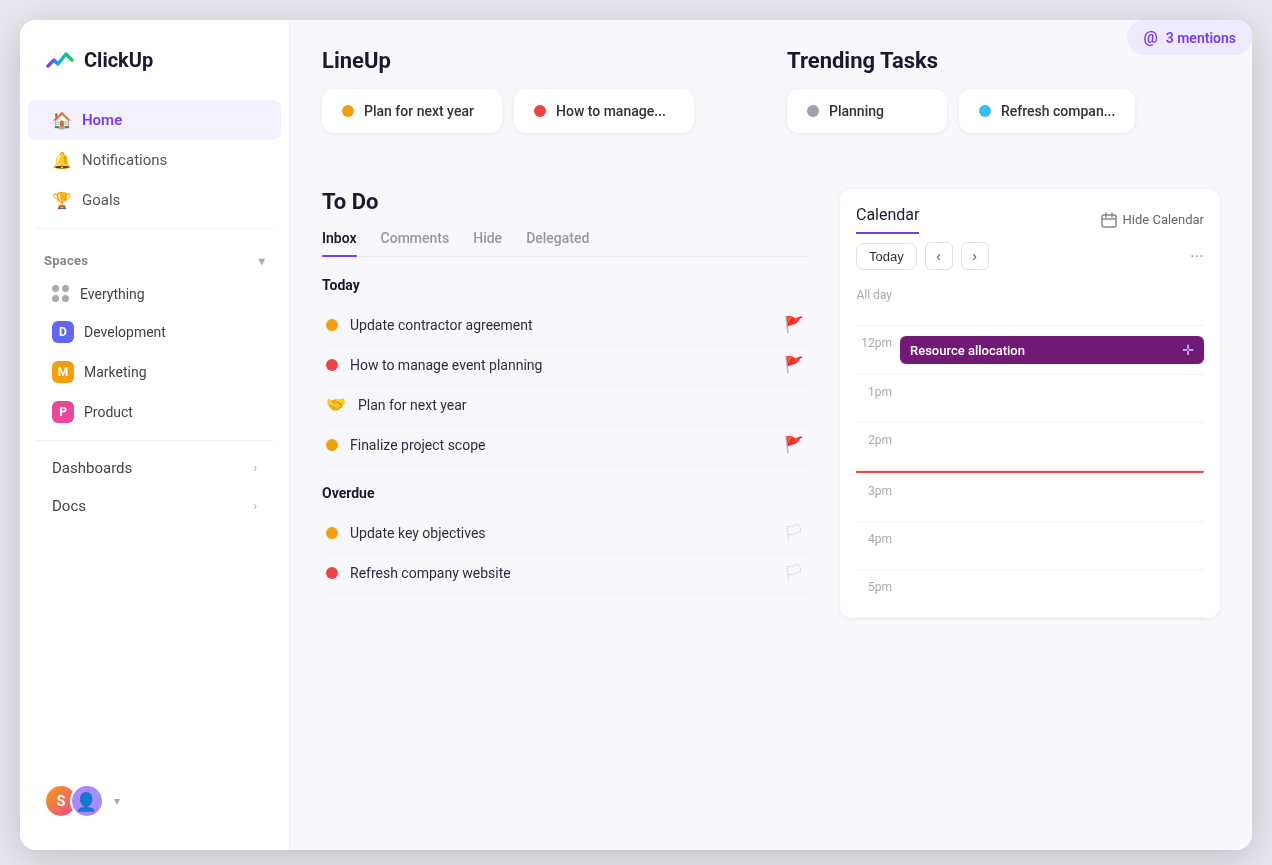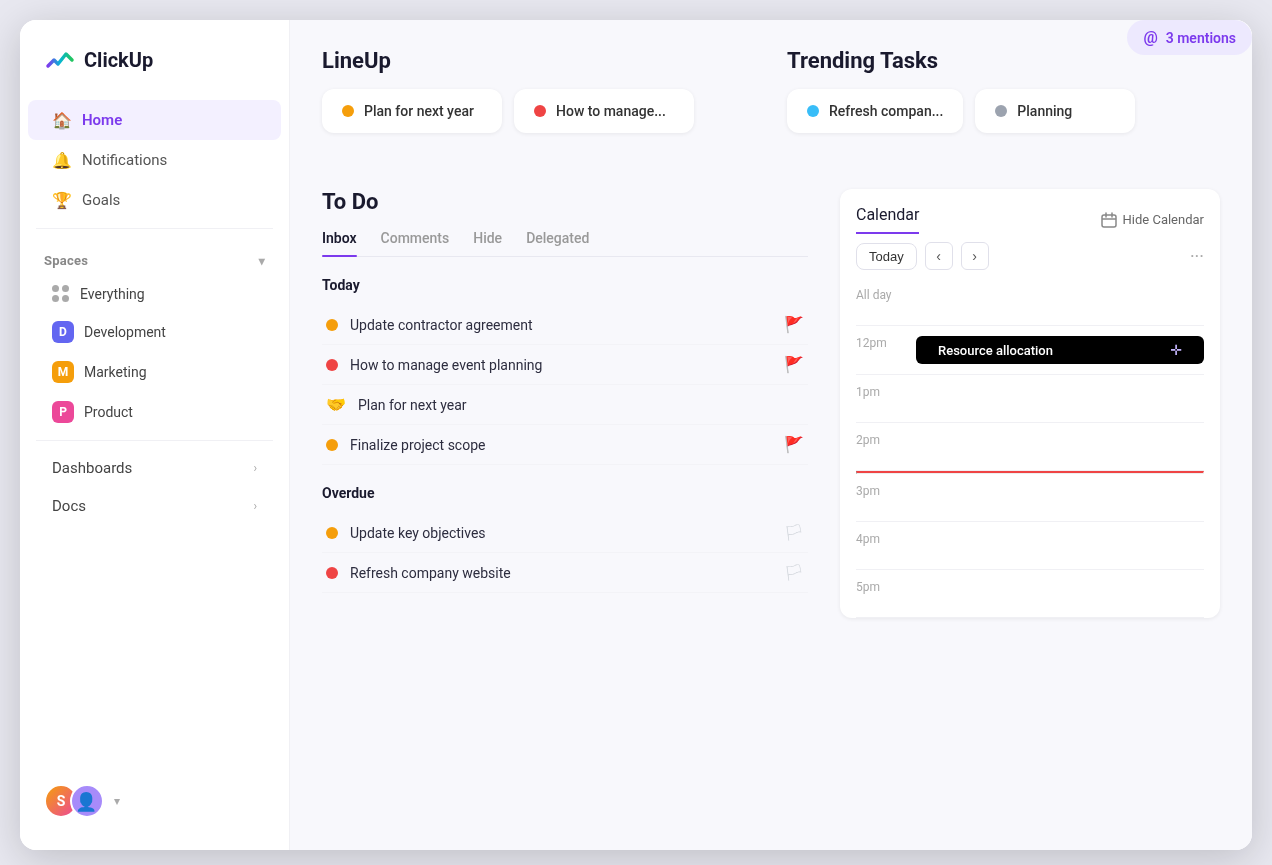--- a/index.html
+++ b/index.html
@@ -388,29 +388,30 @@
       width: 36px;
       flex-shrink: 0;
     }
     .time-row {
       display: flex;
       align-items: flex-start;
       padding: 10px 0;
       border-bottom: 1px solid #f0f0f4;
       min-height: 48px;
       position: relative;
+      text-align: right;
     }
     .resource-event {
-      background: #000000;
+      background: #701a75;
       color: #fff;
       border-radius: 6px;
-      padding: 6px 22px;
+      padding: 6px 10px;
       font-size: 13px;
       font-weight: 500;
-      margin-left: 24px;
+      margin-left: 8px;
       flex: 1;
       display: flex;
       align-items: center;
       justify-content: space-between;
       position: relative;
     }
     .move-icon {
       font-size: 14px;
       color: #c4b5fd;
     }
@@ -566,26 +567,26 @@
               <div class="task-dot dot-red"></div>
               <span>How to manage...</span>
             </div>
           </div>
         </div>
 
         <div class="trending-section">
           <div class="section-title">Trending Tasks</div>
           <div class="trending-cards">
             <div class="trending-card">
+              <div class="task-dot dot-gray"></div>
+              <span>Planning</span>
+            </div>
+            <div class="trending-card">
               <div class="task-dot dot-blue"></div>
               <span>Refresh compan...</span>
-            </div>
-            <div class="trending-card">
-              <div class="task-dot dot-gray"></div>
-              <span>Planning</span>
             </div>
           </div>
         </div>
       </div>
 
       <div class="two-col">
 
         <div>
           <div class="todo-title">To Do</div>
           <div class="tabs">

